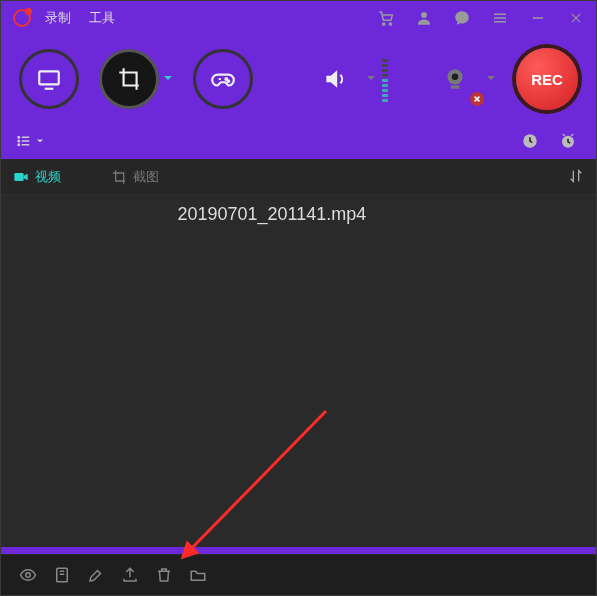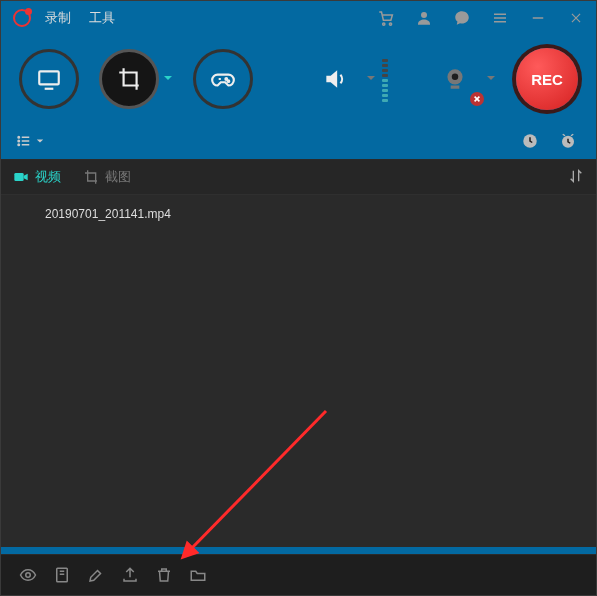--- a/index.html
+++ b/index.html
@@ -1,16 +1,16 @@
 <!DOCTYPE html>
 <html><head>
 <meta charset="utf-8">
 <style>
   html,body{margin:0;padding:0;width:597px;height:596px;background:#fff;font-family:"Microsoft YaHei",Arial,sans-serif;font-size:13px;color:#ccc;}
-  .app{position:relative;box-sizing:border-box;width:597px;height:596px;background:#0369a1;border:1px solid #3a3a3a;}
+  .app{position:relative;box-sizing:border-box;width:597px;height:596px;background:#6d28d9;border:1px solid #3a3a3a;}
   
   .titlebar{display:flex;align-items:center;height:34px;padding:0 8px;}
   .logo-dot{width:14px;height:14px;border-radius:50%;border:2px solid #e33;position:relative;margin-right:14px;margin-left:4px;}
   .logo-dot::after{content:"";position:absolute;right:-3px;top:-3px;width:7px;height:7px;border-radius:50%;background:#e33;}
   .titlemenu{color:#ddd;font-size:13px;margin-right:18px;cursor:default;}
   .title-spacer{flex:1;}
   .titleicon{width:24px;height:24px;margin-left:14px;display:flex;align-items:center;justify-content:center;color:#9a9a9a;}
   .titleicon svg{width:18px;height:18px;}
   .closex svg{width:14px;height:14px;}
   
@@ -32,30 +32,30 @@
   .webcam-off .x svg{width:8px;height:8px;color:#fff;}
   .recbtn{width:62px;height:62px;border-radius:50%;background:radial-gradient(circle at 35% 30%,#ff5a5a,#d42020);display:flex;align-items:center;justify-content:center;color:#fff;font-weight:bold;font-size:15px;box-shadow:0 0 0 4px #3a1a1a;}
   
   .subbar{display:flex;align-items:center;height:36px;padding:0 14px;border-bottom:1px solid #2a2a2a;}
   .listicon{color:#ccc;display:flex;align-items:center;}
   .listicon svg{width:18px;height:18px;}
   .sub-spacer{flex:1;}
   .clockicon{width:28px;height:28px;margin-left:10px;display:flex;align-items:center;justify-content:center;color:#bbb;}
   .clockicon svg{width:18px;height:18px;}
   
-  .tabs{display:flex;align-items:center;height:34px;padding:0 12px;background:#262626;border-bottom:1px solid #2f2f2f;}
+  .tabs{display:flex;align-items:center;height:34px;padding:0 12px;background:#262626;border-bottom:1px solid #2f2f2f;gap:28px;}
   .tab{display:flex;align-items:center;margin-right:22px;color:#777;font-size:13px;}
   .tab.active{color:#2ad3c9;}
   .tab svg{width:16px;height:16px;margin-right:6px;}
   .tabs-spacer{flex:1;}
   .sorticon{color:#aaa;}
   .sorticon svg{width:16px;height:16px;}
   
   .list{height:352px;background:#2a2a2a;overflow:auto;}
-  .row{display:flex;align-items:center;height:38px;padding:0 16px;color:#ddd;font-size:12px;}
+  .row{display:flex;align-items:center;height:38px;padding:0 16px;color:#ddd;font-size:18px;justify-content:center;}
   .c-name{flex:0 0 270px;padding-left:28px;}
   .c-dur{flex:0 0 170px;}
   .c-size{flex:1;text-align:right;padding-right:20px;}
   
   .bottombar{position:absolute;left:0;right:0;bottom:0;height:40px;display:flex;align-items:center;padding:0 14px;background:#1e1e1e;border-top:1px solid #2a2a2a;}
   .bottombar .bicon{width:26px;height:26px;display:flex;align-items:center;justify-content:center;color:#888;margin-right:8px;}
   .bottombar .bicon svg{width:18px;height:18px;}
   
   .arrow{position:absolute;pointer-events:none;}
 </style>

